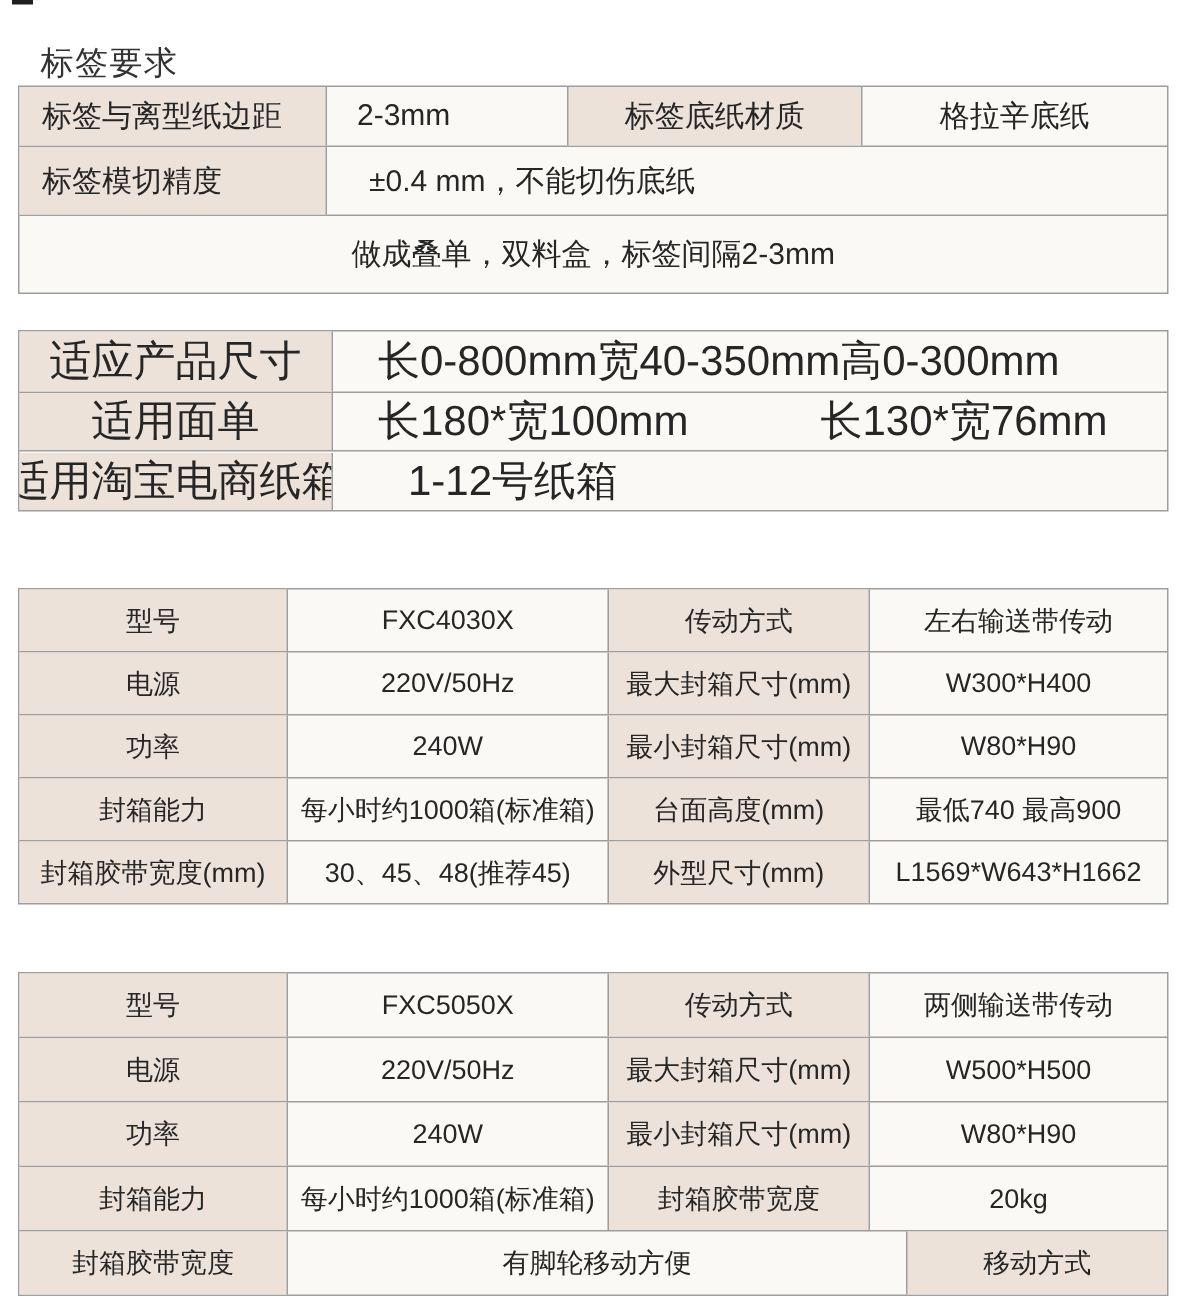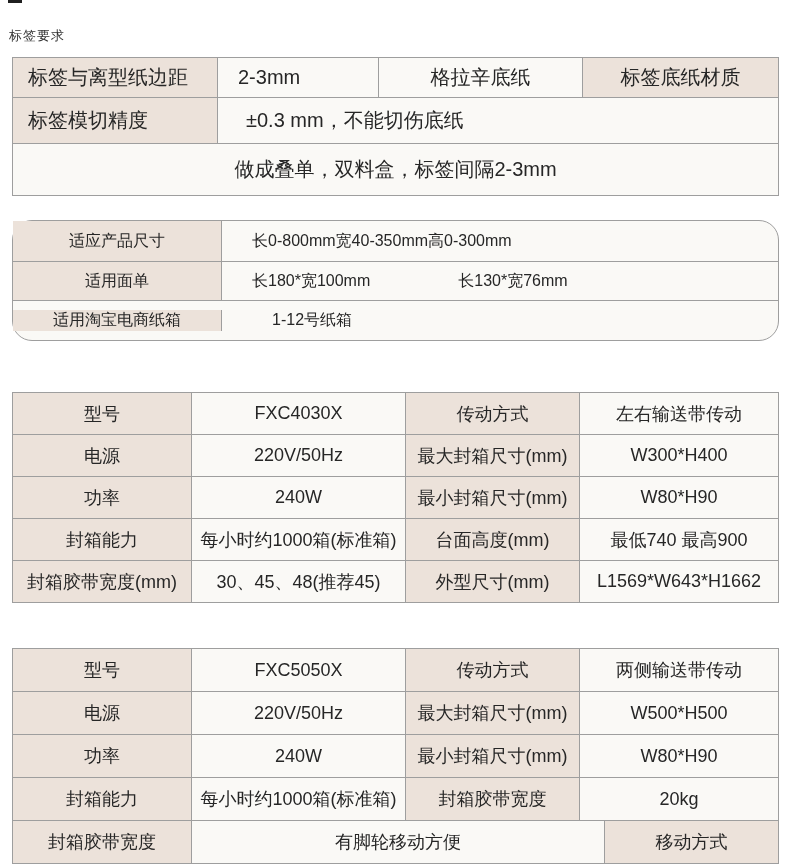--- a/index.html
+++ b/index.html
@@ -15,22 +15,22 @@
     background:#ffffff;
     font-family:"Liberation Sans","DejaVu Sans",sans-serif;
     color:var(--text);
     position:relative;
     overflow:hidden;
   }
   .top-artifact{
     position:absolute;left:8px;top:0;width:14px;height:3px;background:#1f1f1f;
   }
   .page-title{
-    position:absolute;left:9px;top:27px;
-    font-size:13px;color:var(--title);letter-spacing:1px;
+    position:absolute;left:27px;top:27px;
+    font-size:22px;color:var(--title);letter-spacing:1px;
   }
   .tbl{
     position:absolute;left:12px;width:765px;
     border:1px solid var(--border);
     background:var(--value_bg);
   }
   .row{display:flex;}
   .row + .row{border-top:1px solid var(--border);}
   .cell{
     box-sizing:border-box;
@@ -48,21 +48,21 @@
   .t1{top:57px;font-size:20px;}
   .t1 .r1{height:39px;}
   .t1 .r2{height:45px;}
   .t1 .r3{height:51px;}
   .t1 .c-l1{width:204px;flex:0 0 204px;padding-left:15px;}
   .t1 .c-v1{width:161px;flex:0 0 161px;padding-left:20px;}
   .t1 .c-l2{width:196px;flex:0 0 196px;}
   .t1 .c-span{padding-left:28px;}
 
   
-  .t2{top:220px;font-size:16px;border-radius:20px;}
+  .t2{top:220px;font-size:28px;}
   .t2 .r1{height:40px;}
   .t2 .r2{height:38px;}
   .t2 .r3{height:39px;align-items:center;}
   .t2 .c-l{width:208px;flex:0 0 208px;}
   .t2 .vals{padding-left:30px;}
   .t2 .vals2{padding-left:30px;gap:88px;}
   .t2 .vals3{padding-left:50px;}
 
   
   .spec{font-size:18px;}
@@ -78,26 +78,26 @@
 <body>
 
 <div class="top-artifact"></div>
 
 <div class="page-title">标签要求</div>
 
 <div class="tbl t1">
   <div class="row r1">
     <div class="cell lbl c-l1 left">标签与离型纸边距</div>
     <div class="cell c-v1 left">2-3mm</div>
+    <div class="cell lbl c-l2">标签底纸材质</div>
     <div class="cell grow">格拉辛底纸</div>
-    <div class="cell lbl c-l2">标签底纸材质</div>
   </div>
   <div class="row r2">
     <div class="cell lbl c-l1 left">标签模切精度</div>
-    <div class="cell grow left c-span">±0.3 mm，不能切伤底纸</div>
+    <div class="cell grow left c-span">±0.4 mm，不能切伤底纸</div>
   </div>
   <div class="row r3">
     <div class="cell grow">做成叠单，双料盒，标签间隔2-3mm</div>
   </div>
 </div>
 
 <div class="tbl t2">
   <div class="row r1">
     <div class="cell lbl c-l">适应产品尺寸</div>
     <div class="cell grow left vals">

